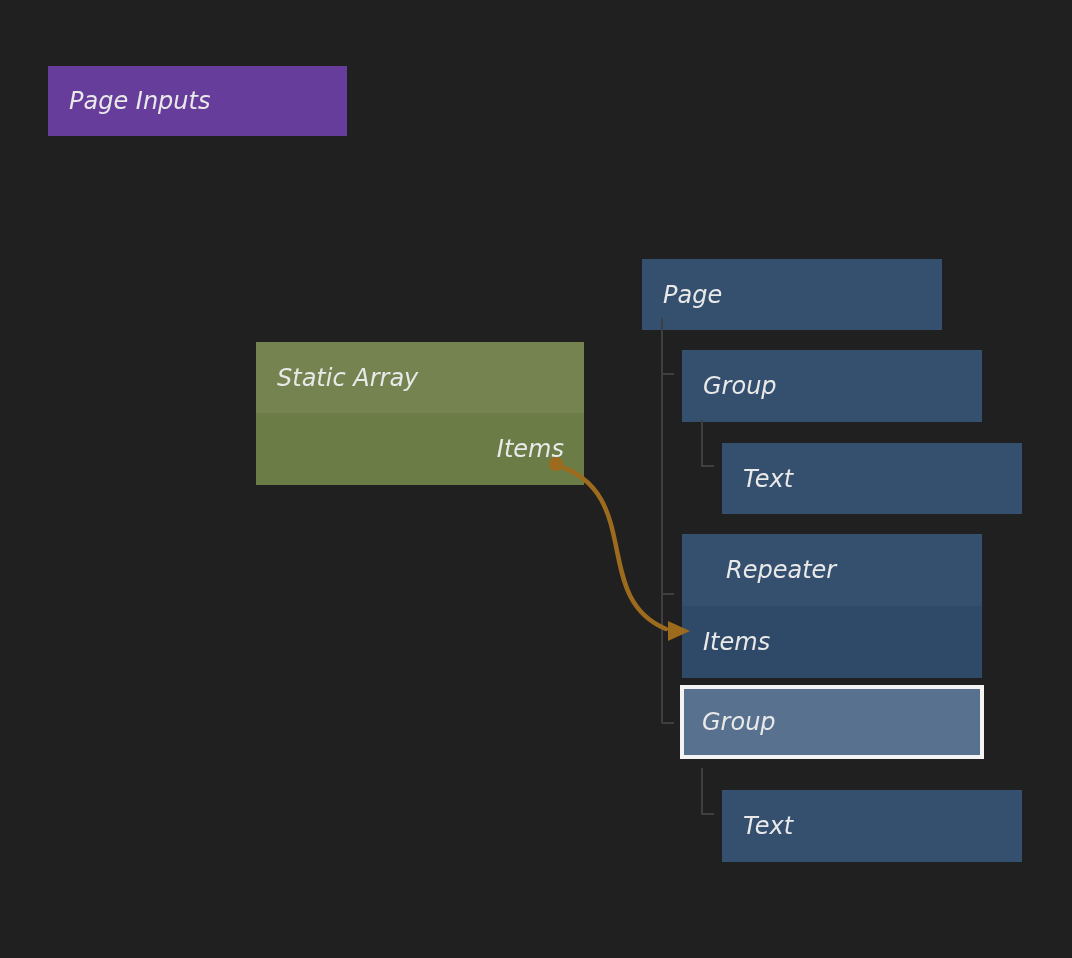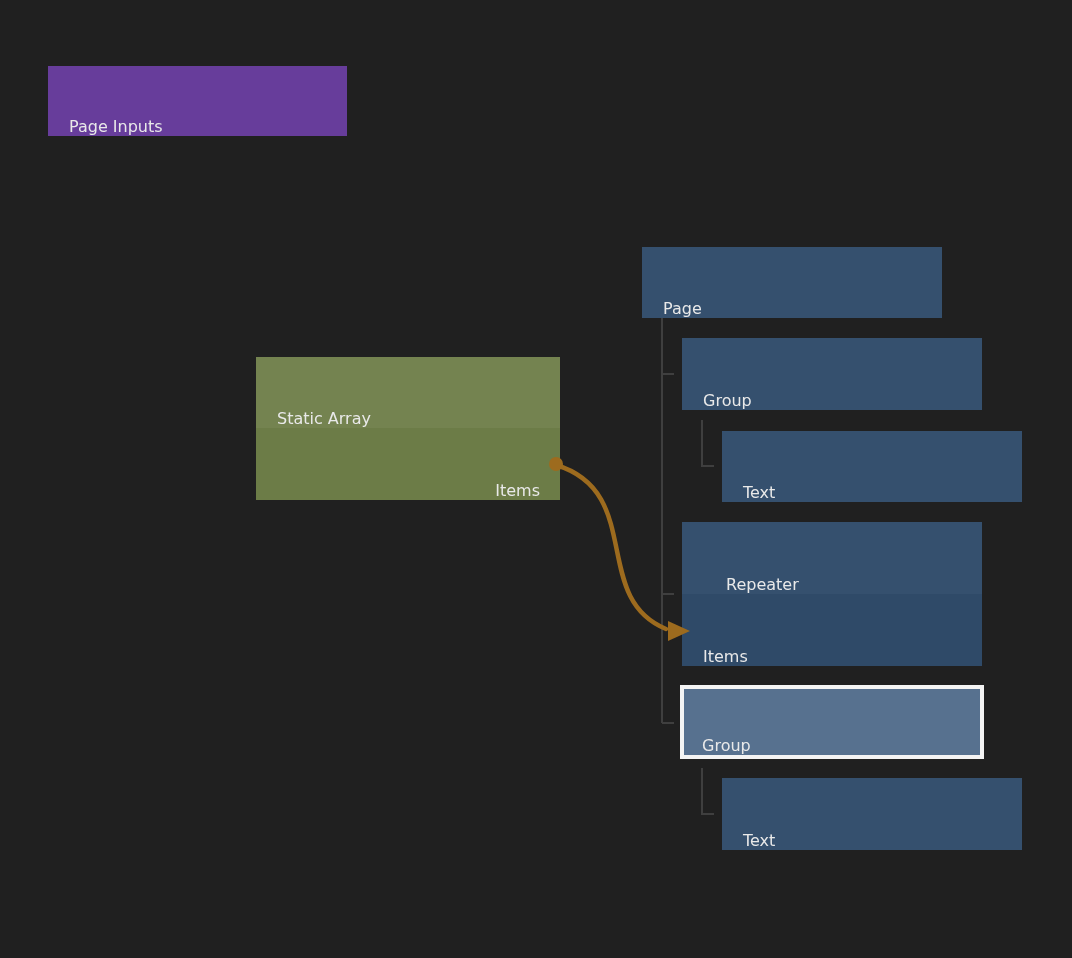--- a/index.html
+++ b/index.html
@@ -18,31 +18,32 @@
   html,body{margin:0;padding:0;background:var(--bg);}
   .canvas{
     position:relative;
     width:1072px;height:958px;
     background:var(--bg);
     overflow:hidden;
     font-family:"DejaVu Sans","Liberation Sans",sans-serif;
   }
   .node{position:absolute;}
   .row{
-    display:flex;align-items:flex-end;
+    display:flex;align-items:center;
     color:var(--label);
-    font-size:16px;
+    font-size:24px;
     padding-left:21px;
     box-sizing:border-box;
+    font-style:italic;
   }
   .row.output{justify-content:flex-end;padding-left:0;padding-right:20px;}
   .bg-component{background:var(--component);}
   .bg-data-header{background:var(--data-header);}
   .bg-data-body{background:var(--data-body);}
-  .bg-visual-header{background:var(--visual-header);}
+  .bg-visual-header{background:var(--visual-header);margin-top:12px;}
   .bg-visual-body{background:var(--visual-body);}
   .node.selected{
     background:var(--selected);
     border:4px solid var(--sel-border);
     box-sizing:border-box;
   }
   .node.selected .row{padding-left:18px;}
   svg.overlay{
     position:absolute;left:0;top:0;
     pointer-events:none;
@@ -53,21 +54,21 @@
 <body>
 
 <div class="canvas">
 
   <div class="node" style="left:48px;top:66px;width:299px;">
     <div class="row bg-component" style="height:70px;">
       <span>Page Inputs</span>
     </div>
   </div>
 
-  <div class="node" style="left:256px;top:357px;width:304px;">
+  <div class="node" style="left:256px;top:342px;width:328px;">
     <div class="row bg-data-header" style="height:71px;">
       <span>Static Array</span>
     </div>
     <div class="row output bg-data-body" style="height:72px;">
       <span>Items</span>
     </div>
   </div>
 
   <div class="node" style="left:642px;top:247px;width:300px;">
     <div class="row bg-visual-header" style="height:71px;">

